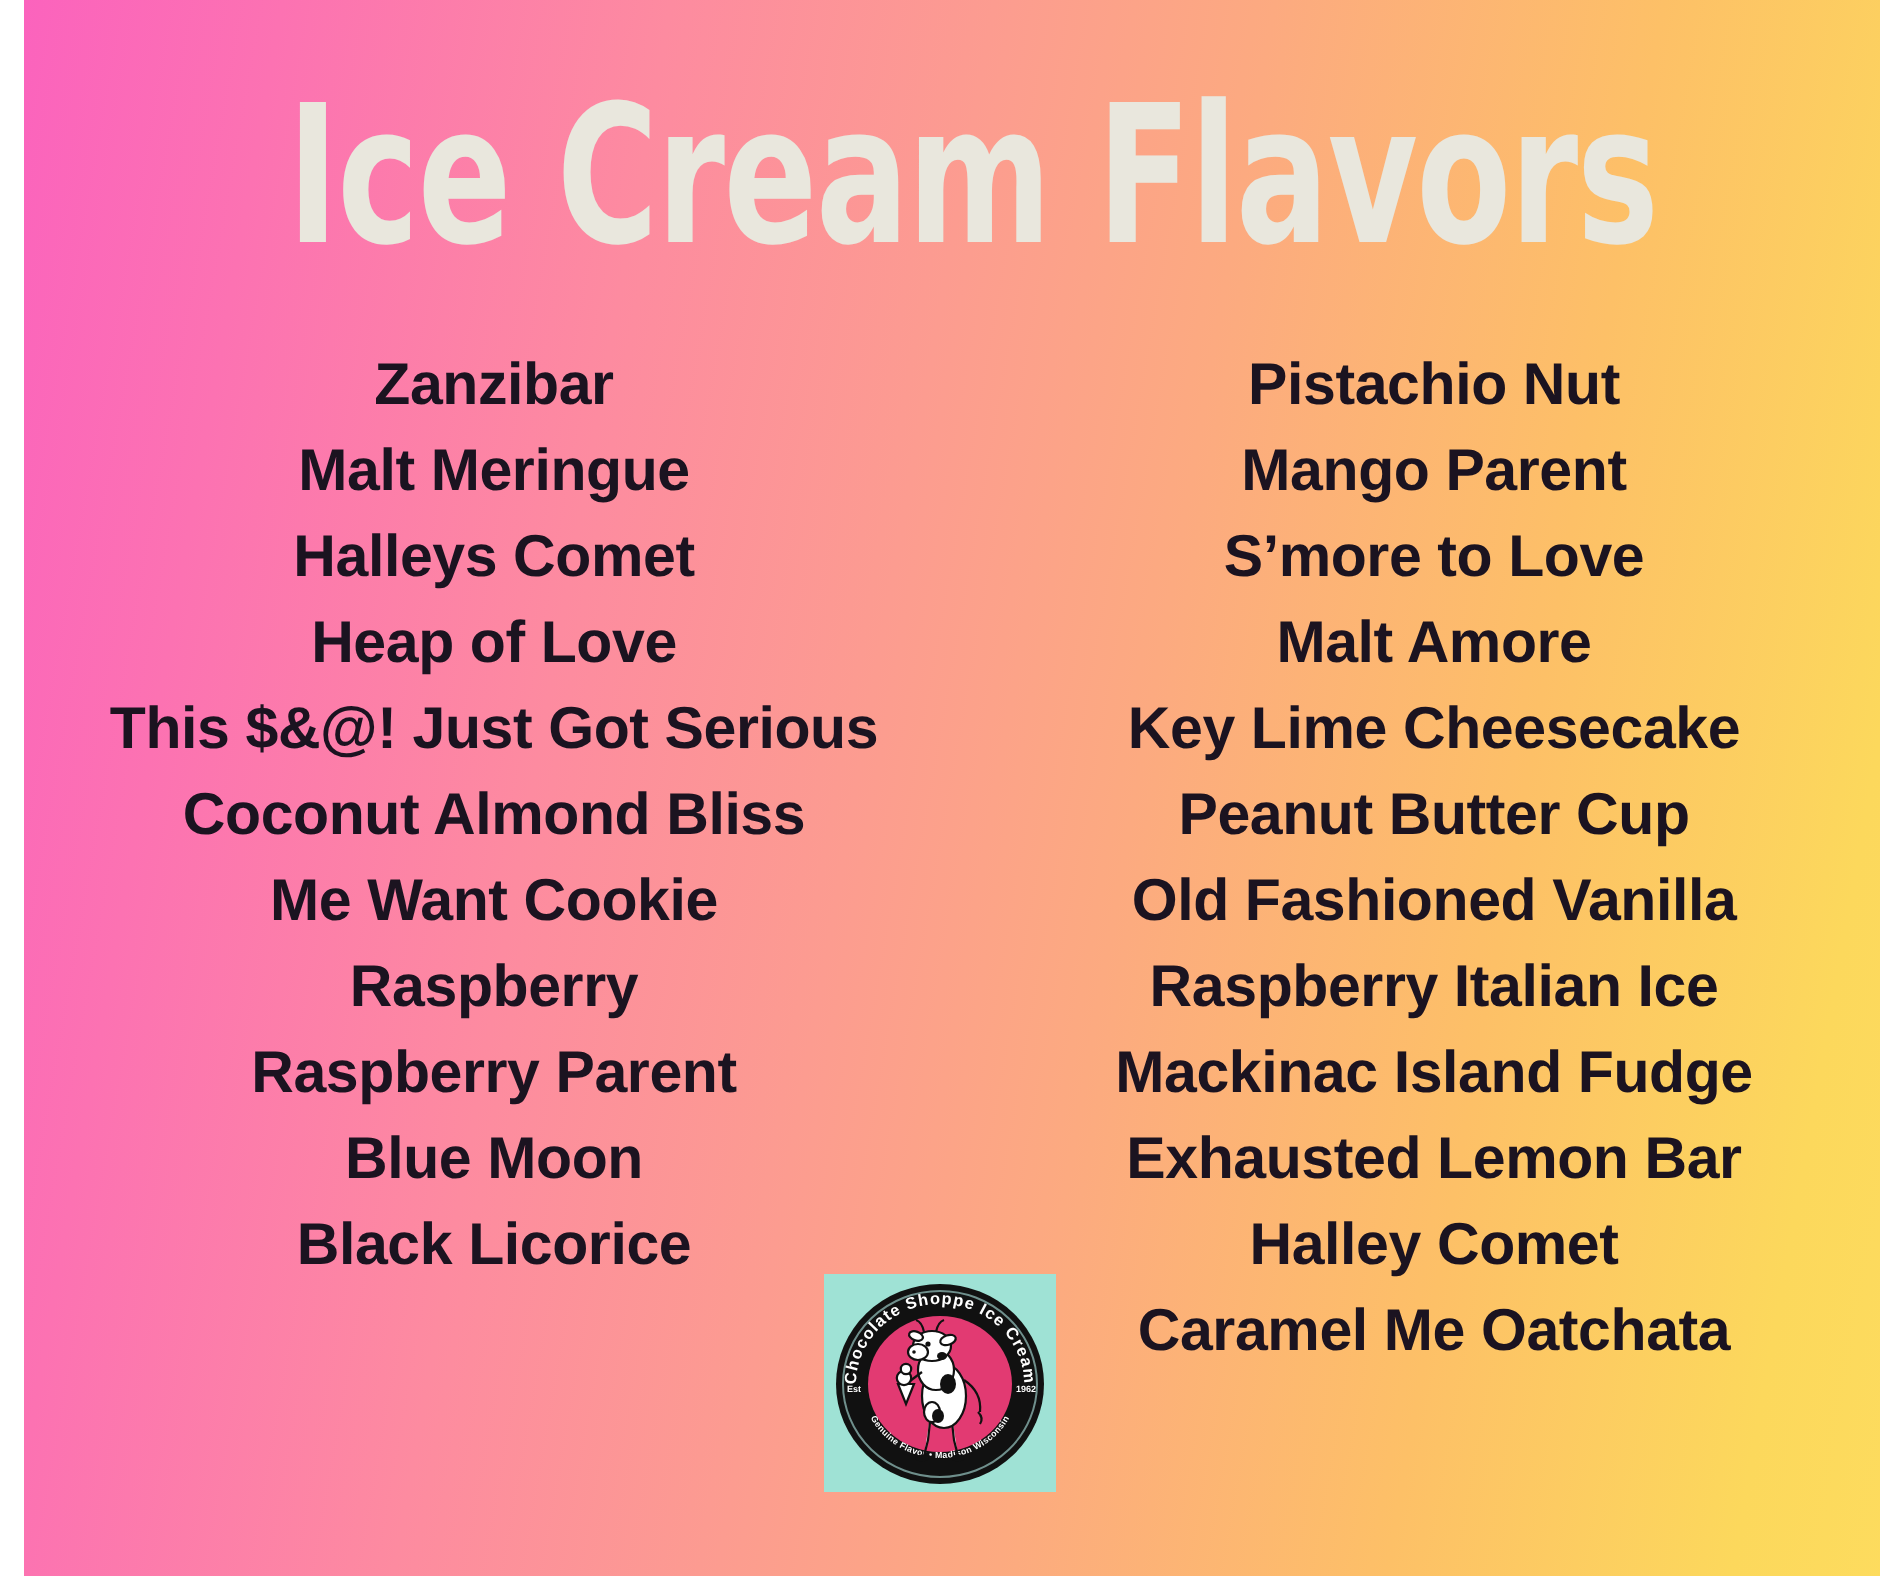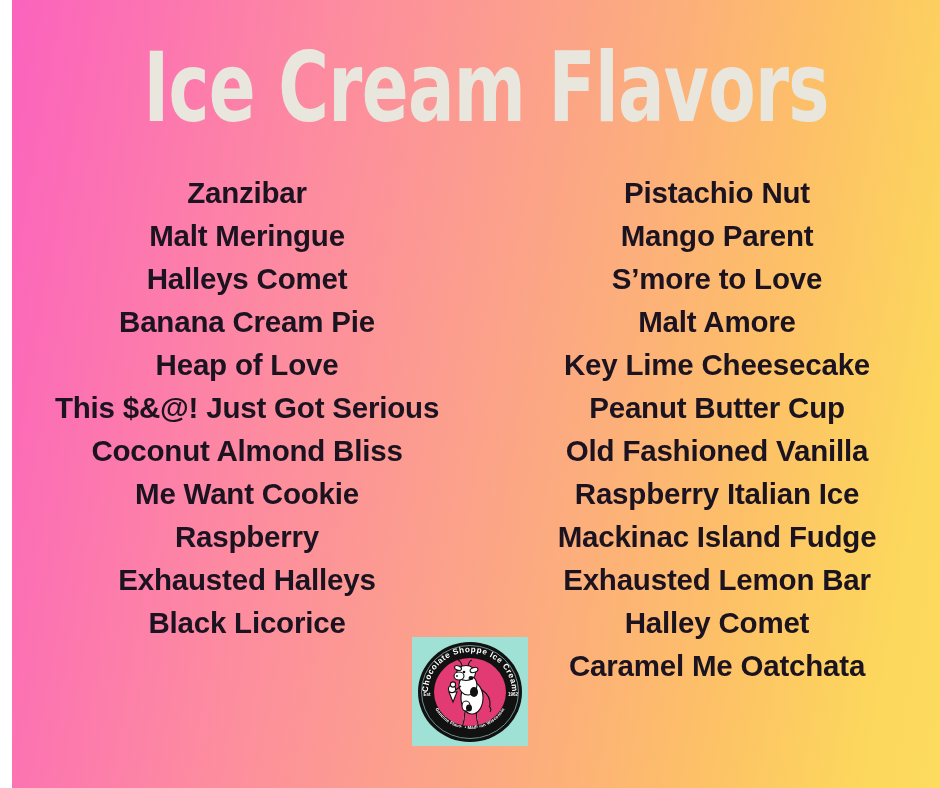--- a/index.html
+++ b/index.html
@@ -97,27 +97,27 @@
 <div id="poster">
 
   <div id="title">Ice Cream Flavors</div>
 
   <div id="columns">
 
     <div class="column">
       <div class="flavor">Zanzibar</div>
       <div class="flavor">Malt Meringue</div>
       <div class="flavor">Halleys Comet</div>
-      <div class="flavor">Banana Cream Pie</div>
       <div class="flavor">Heap of Love</div>
       <div class="flavor">This $&amp;@! Just Got Serious</div>
       <div class="flavor">Coconut Almond Bliss</div>
       <div class="flavor">Me Want Cookie</div>
       <div class="flavor">Raspberry</div>
-      <div class="flavor">Exhausted Halleys</div>
+      <div class="flavor">Raspberry Parent</div>
+      <div class="flavor">Blue Moon</div>
       <div class="flavor">Black Licorice</div>
     </div>
 
     <div class="column">
       <div class="flavor">Pistachio Nut</div>
       <div class="flavor">Mango Parent</div>
       <div class="flavor">S’more to Love</div>
       <div class="flavor">Malt Amore</div>
       <div class="flavor">Key Lime Cheesecake</div>
       <div class="flavor">Peanut Butter Cup</div>

